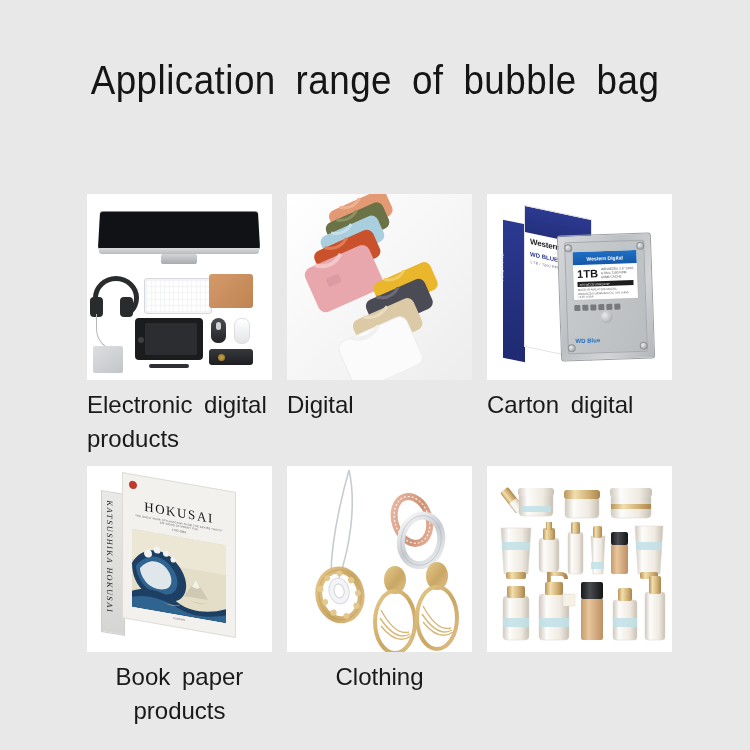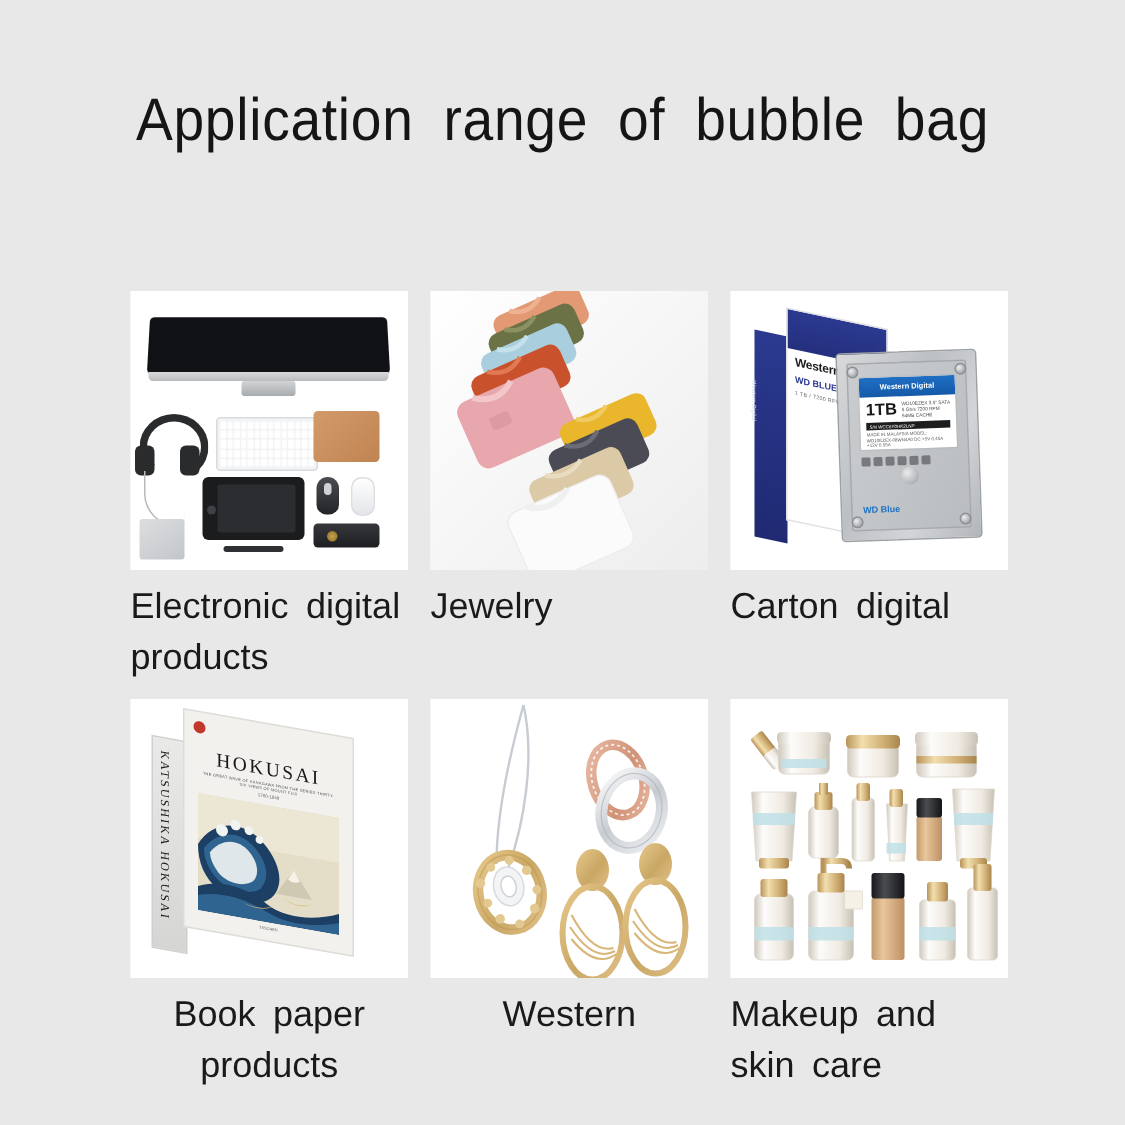--- a/index.html
+++ b/index.html
@@ -462,21 +462,21 @@
               <rect x="22" y="26" width="66" height="34" rx="7" fill="#dcc9a6"></rect>
               <rect x="0" y="40" width="74" height="52" rx="8" fill="#fbfbfb" stroke="#ededed"></rect>
               <path d="M16 40 q15 11 30 0" fill="none" stroke="#f0f0f0" stroke-width="4"></path>
               <path d="M36 26 q13 9 26 0" fill="none" stroke="#e9dcc0" stroke-width="3"></path>
               <path d="M56 13 q12 9 24 0" fill="none" stroke="#6b6c78" stroke-width="3"></path>
               <path d="M70 0 q11 8 22 0" fill="none" stroke="#f0cb62" stroke-width="3"></path>
             </g>
           </g>
         </svg>
       </div>
-      <div class="caption">Jewelry</div>
+      <div class="caption">Digital</div>
     </div>
 
     <div class="cell">
       <div class="card">
         <div class="scene">
 
           <div class="o wd-box-side">
             <div class="wd-side-text">Western Digital</div>
           </div>
 
@@ -638,21 +638,21 @@
           </g>
           <g transform="translate(134,100)">
             <ellipse cx="16" cy="10" rx="11" ry="14" fill="url(#goldG)"></ellipse>
             <ellipse cx="16" cy="52" rx="20" ry="31" fill="none" stroke="url(#goldG)" stroke-width="4"></ellipse>
             <path d="M2 40 q14 26 28 22" fill="none" stroke="#d8b778" stroke-width="1.4"></path>
             <path d="M1 48 q16 24 30 16" fill="none" stroke="#d8b778" stroke-width="1.4"></path>
             <path d="M2 56 q16 20 30 10" fill="none" stroke="#d8b778" stroke-width="1.4"></path>
           </g>
         </svg>
       </div>
-      <div class="caption cap-center">Western</div>
+      <div class="caption cap-center">Clothing</div>
     </div>
 
     <div class="cell">
       <div class="card">
         <svg class="scene" viewBox="0 0 185 186">
           <defs>
             <linearGradient id="cG" x1="0" y1="0" x2="1" y2="0">
               <stop offset="0%" stop-color="#cfc8bc"></stop>
               <stop offset="25%" stop-color="#fdfcfa"></stop>
               <stop offset="70%" stop-color="#efeae1"></stop>
@@ -745,16 +745,15 @@
             <rect x="126" y="134" width="24" height="40" rx="3" fill="url(#cG)" stroke="#dcd6cc" stroke-width="0.5"></rect>
             <rect x="131" y="122" width="14" height="13" rx="2" fill="url(#gG)"></rect>
             <rect x="126" y="152" width="24" height="9" fill="#bfe0e8" opacity="0.85"></rect>
           </g>
           <g>
             <rect x="158" y="126" width="20" height="48" rx="3" fill="url(#cG)" stroke="#dcd6cc" stroke-width="0.5"></rect>
             <rect x="162" y="110" width="12" height="18" rx="2" fill="url(#gG)"></rect>
           </g>
         </svg>
       </div>
-      <div class="caption">Makeup  and skin  care</div>
     </div>
   </div>
 </div>
 
 </body></html>

